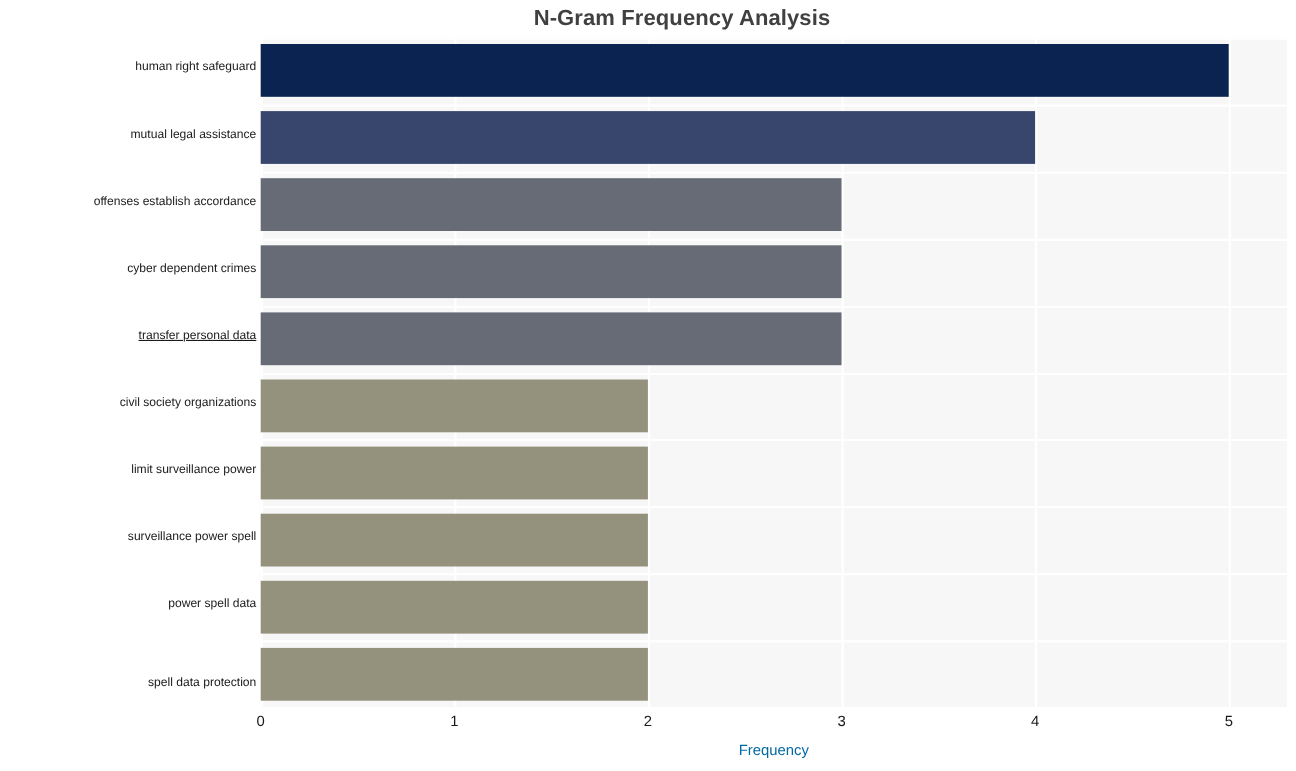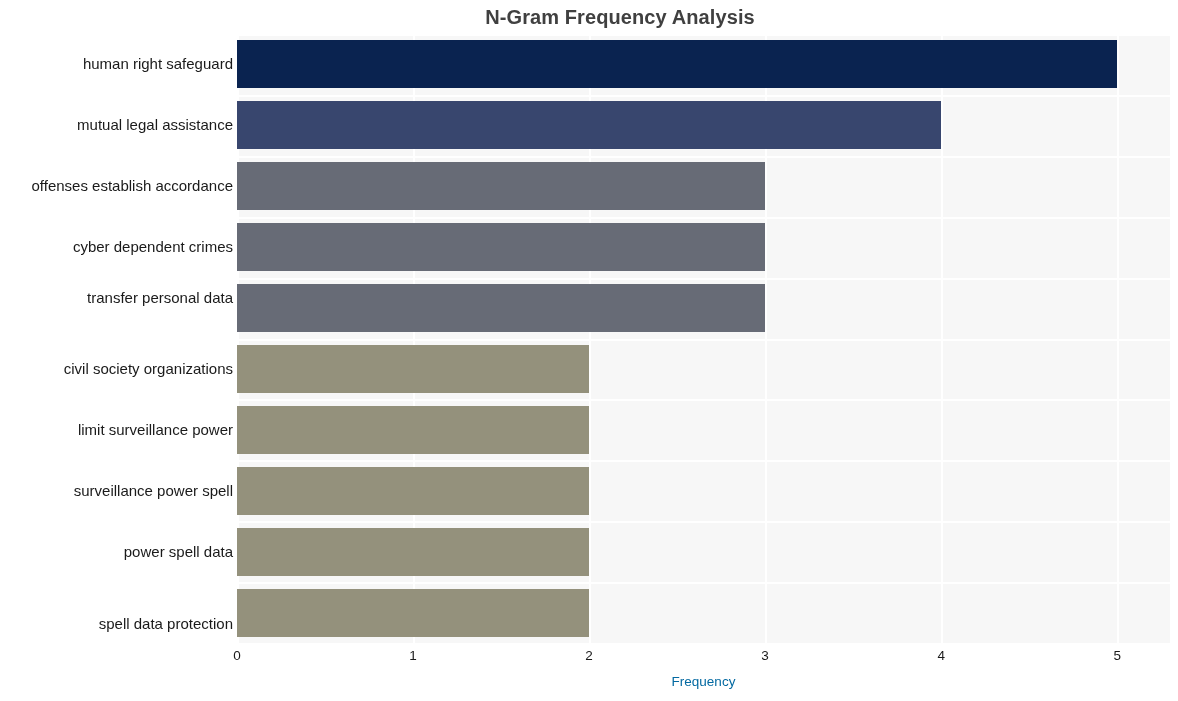--- a/index.html
+++ b/index.html
@@ -80,21 +80,21 @@
     left: 0;
     top: 34px;
     width: 233px;
     height: 609px;
   }
   .y-label {
     position: absolute;
     right: 0;
     width: 233px;
     text-align: right;
-    font-size: 15px;
+    font-size: 11px;
     color: #1a1a1a;
     white-space: nowrap;
   }
 
   
   #x-labels {
     position: absolute;
     left: 237px;
     top: 648px;
     width: 933px;
@@ -158,21 +158,21 @@
         <div class="bar" title="power spell data: 2" style="top: 493.65px; width: 352.075px; height: 48px; background: rgb(148, 145, 124);"></div>
         <div class="bar" title="spell data protection: 2" style="top: 554.55px; width: 352.075px; height: 48px; background: rgb(148, 145, 124);"></div>
       </div>
   </div>
 
   <div id="y-labels">
       <div class="y-label" style="top: 21.45px;">human right safeguard</div>
       <div class="y-label" style="top: 82.35px;">mutual legal assistance</div>
       <div class="y-label" style="top: 143.25px;">offenses establish accordance</div>
       <div class="y-label" style="top: 204.15px; padding-left: 45px;">cyber dependent crimes</div>
-      <div class="y-label" style="top: 255px;">transfer personal data</div>
+      <div class="y-label" style="top: 265px; text-decoration: underline;">transfer personal data</div>
       <div class="y-label" style="top: 325.95px;">civil society organizations</div>
       <div class="y-label" style="top: 386.85px;">limit surveillance power</div>
       <div class="y-label" style="top: 447.75px;">surveillance power spell</div>
       <div class="y-label" style="top: 508.65px;">power spell data</div>
       <div class="y-label" style="top: 569.55px; margin-top: 11px;">spell data protection</div>
     </div>
 
   <div id="x-labels">
       <div class="x-label" style="left: 0px;">0</div>
       <div class="x-label" style="left: 176.038px;">1</div>

